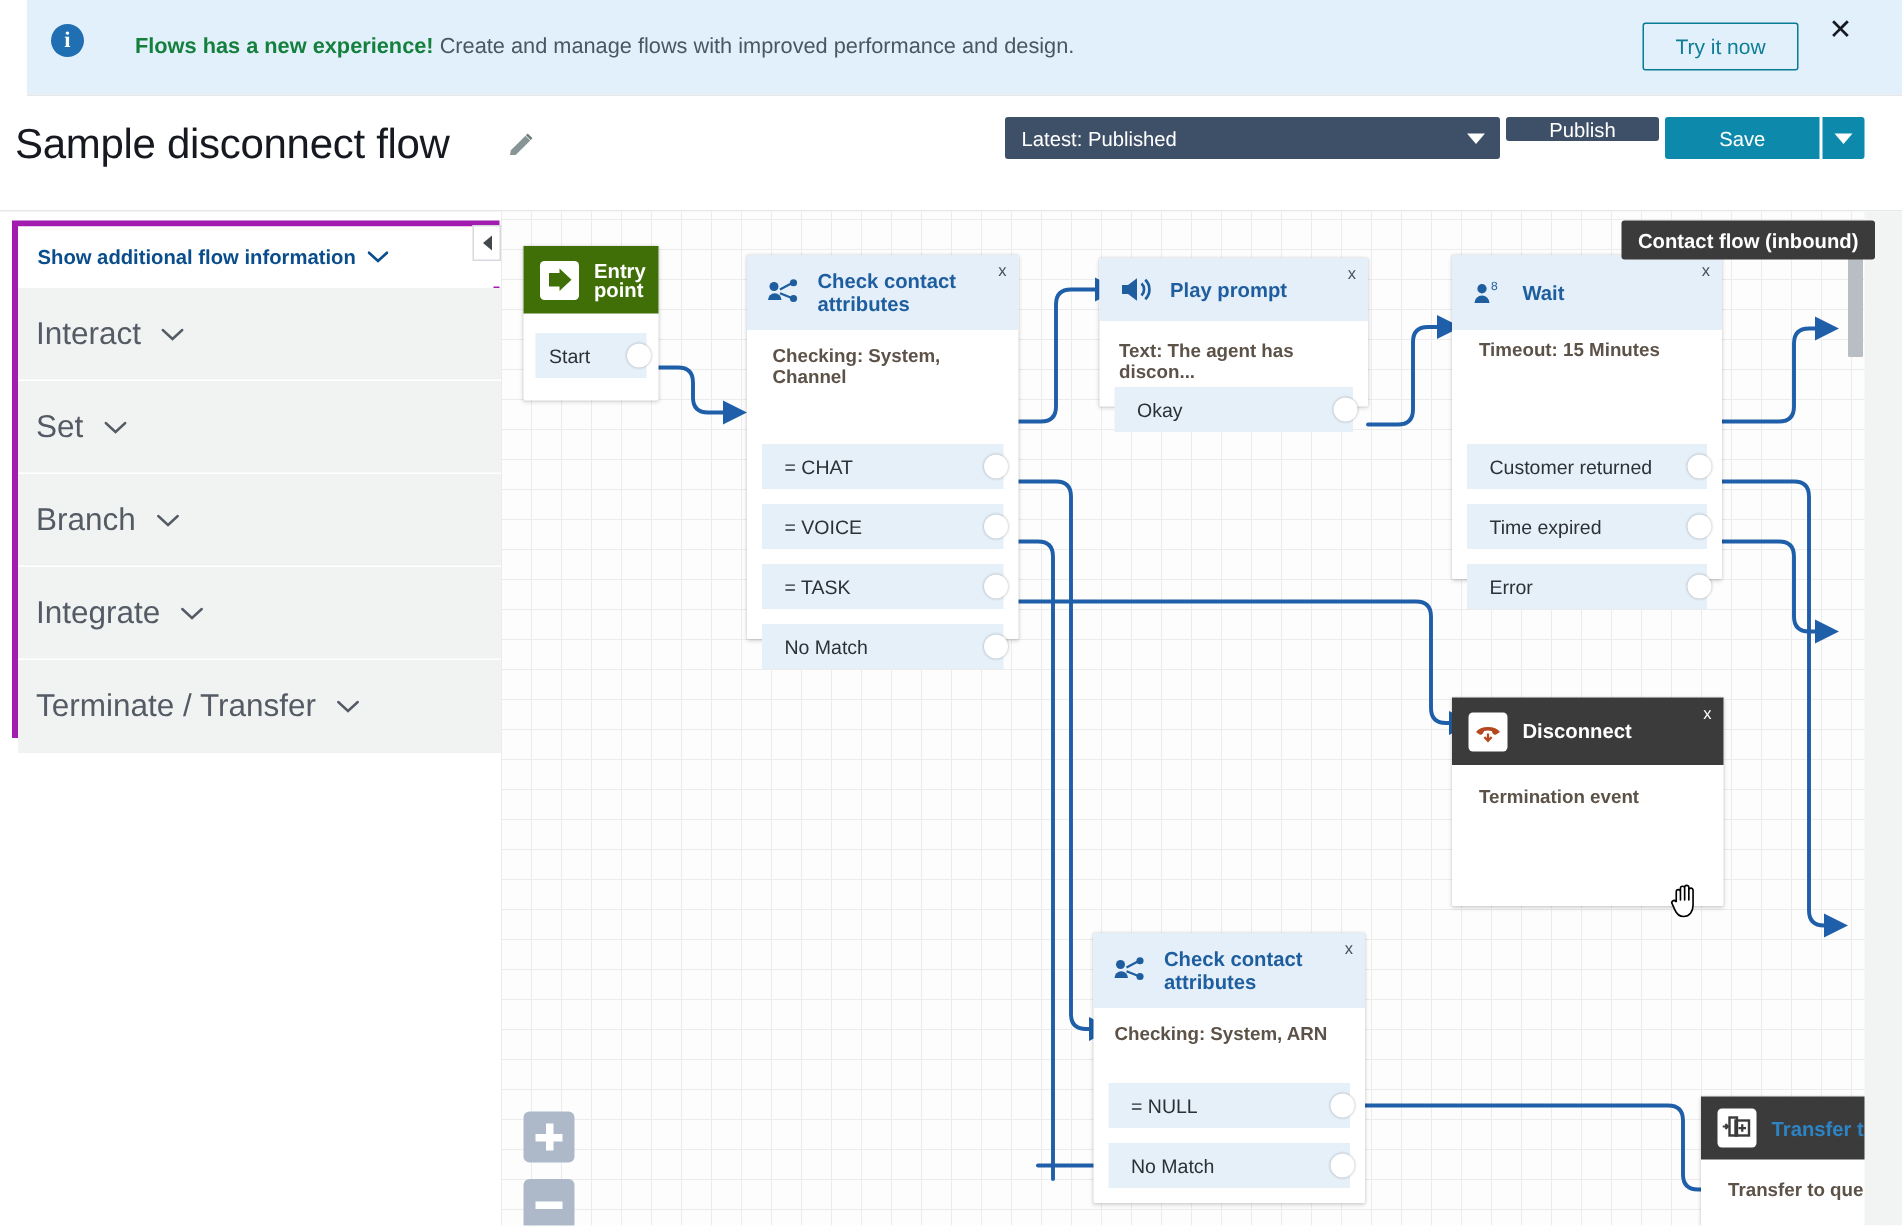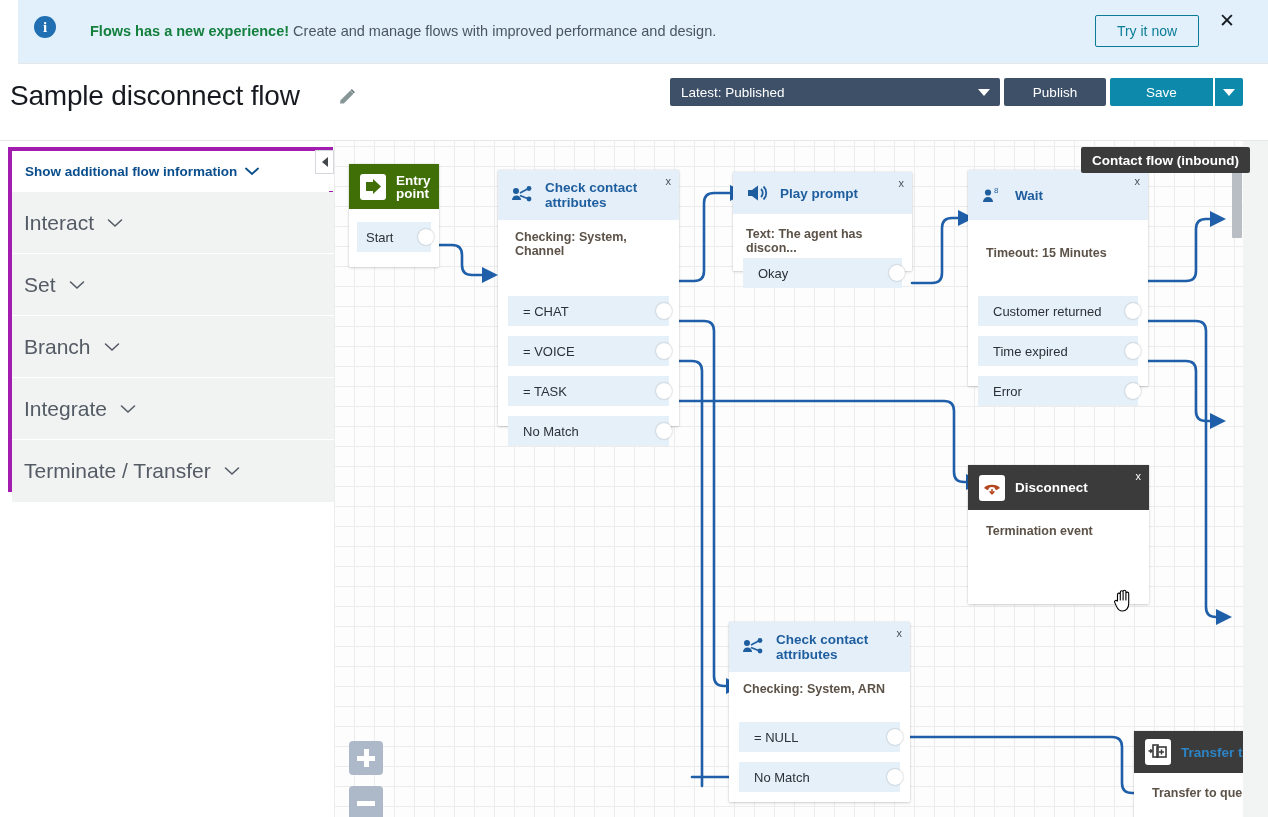--- a/index.html
+++ b/index.html
@@ -71,21 +71,21 @@
   }
   .ddl-version span.lbl { margin-left: 11px; }
   .ddl-caret {
     position: absolute; right: 10px; top: 11px;
     width: 0; height: 0;
     border-left: 6px solid transparent; border-right: 6px solid transparent;
     border-top: 7px solid #ffffff;
   }
   .btn-publish {
     position: absolute; left: 1004px; top: 78px;
-    width: 102px; height: 28px;
+    width: 102px; height: 16px;
     background: #3e5067; border: none; border-radius: 2px;
     color: #ffffff; font-size: 13.5px; cursor: pointer;
     font-family: "Liberation Sans", sans-serif;
   }
   .btn-save {
     position: absolute; left: 1110px; top: 78px;
     width: 103px; height: 28px;
     background: #0d8aab; border: none; border-radius: 2px 0 0 2px;
     color: #ffffff; font-size: 13.5px; cursor: pointer;
     font-family: "Liberation Sans", sans-serif;
@@ -445,21 +445,21 @@
         <span class="node-ico">
           <svg width="22" height="20" viewBox="0 0 22 20">
             <circle cx="7" cy="7.5" r="3.1" fill="#1f5e9e"></circle>
             <path d="M2 17 a5 5 0 0 1 10 0 z" fill="#1f5e9e"></path>
             <text x="13" y="8" font-size="8" fill="#1f5e9e" font-family="'Liberation Sans',sans-serif">8</text>
           </svg>
         </span>
         <span class="node-title">Wait</span>
         <span class="node-x">x</span>
       </div>
-      <div class="node-sub" style="padding-top:26px; padding-left:18px;">Timeout: 15 Minutes</div>
+      <div class="node-sub" style="padding-top:6px; padding-left:18px;">Timeout: 15 Minutes</div>
       <div class="port-row" style="top:126px;">
         <span class="plabel">Customer returned</span>
         <span class="port-dot"></span>
       </div>
       <div class="port-row" style="top:166px;">
         <span class="plabel">Time expired</span>
         <span class="port-dot"></span>
       </div>
       <div class="port-row" style="top:206px;">
         <span class="plabel">Error</span>

